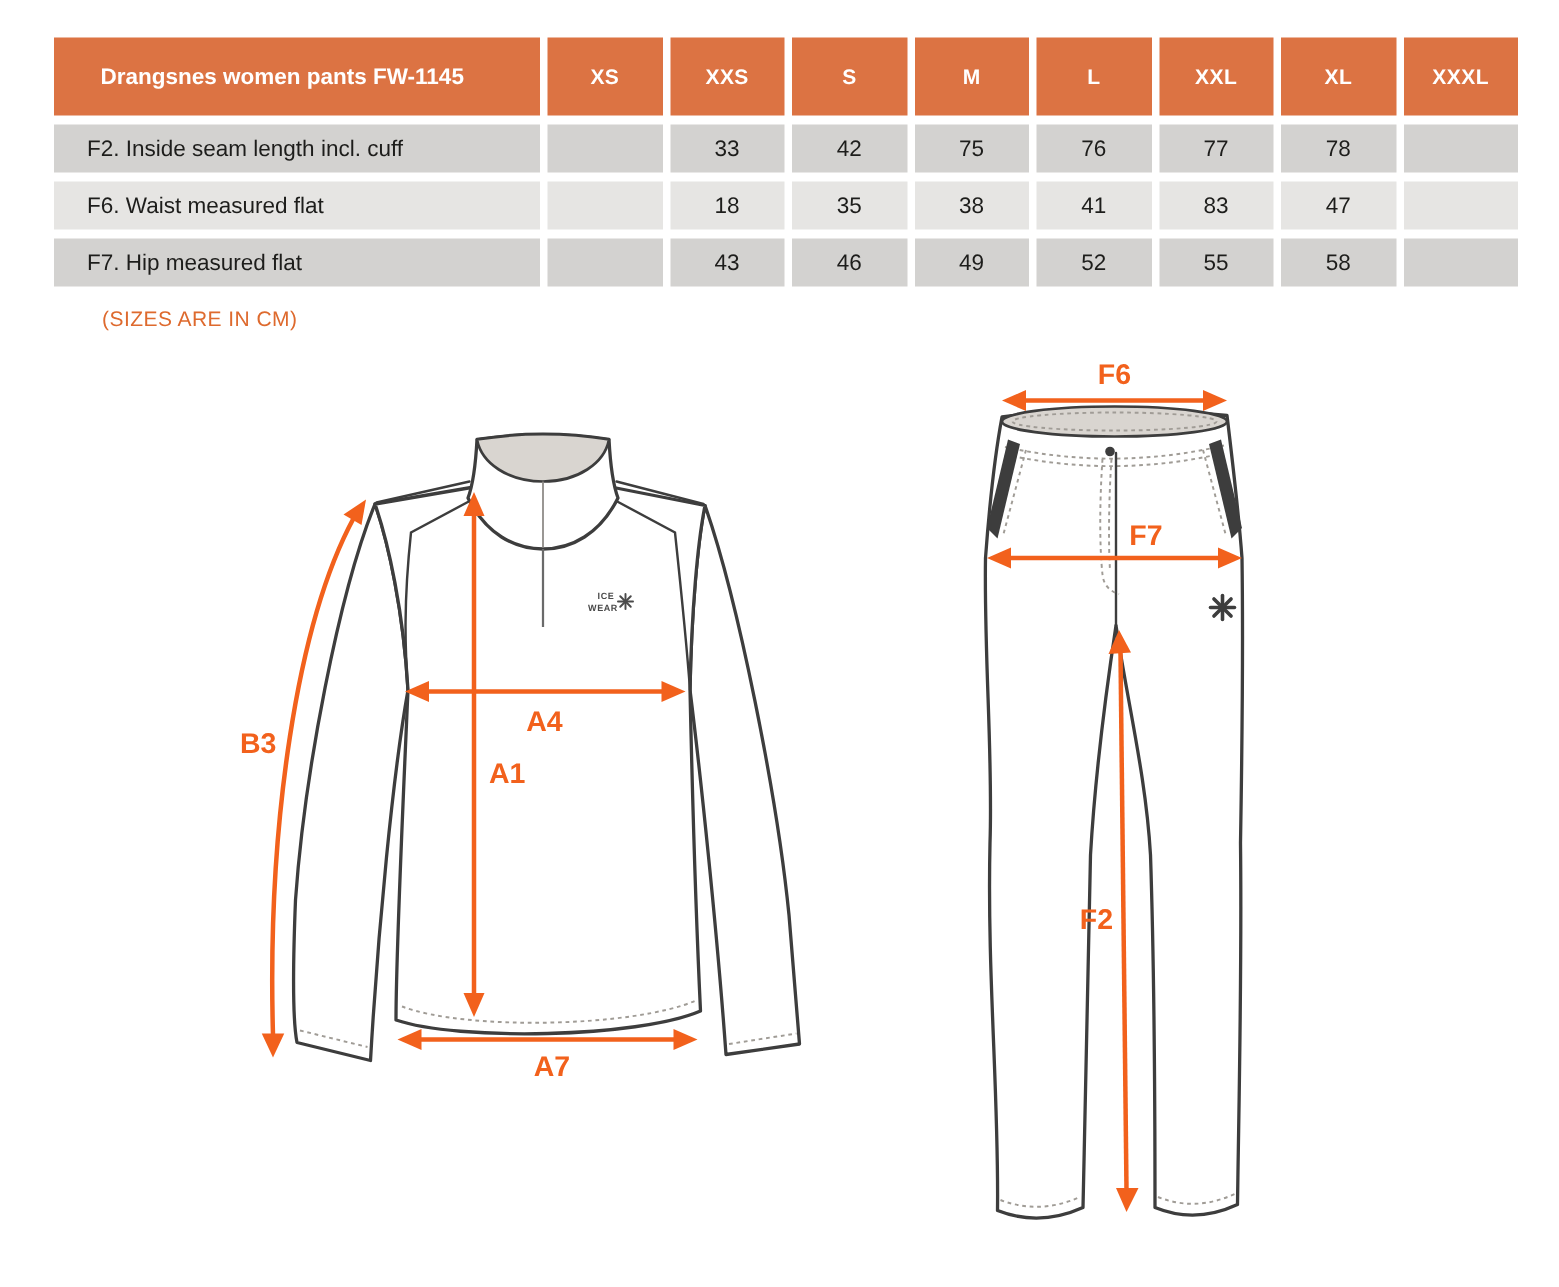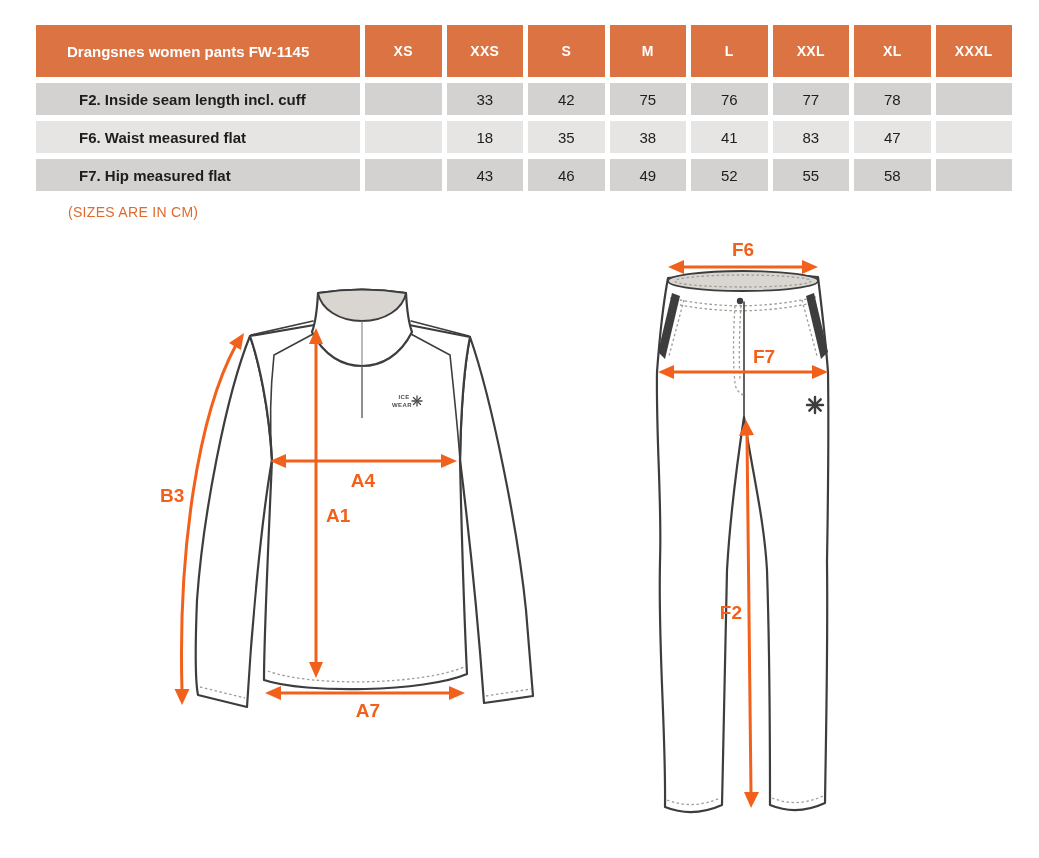--- a/index.html
+++ b/index.html
@@ -6,21 +6,21 @@
   .page{position:relative;width:1039px;height:858px;background:#fff;overflow:hidden;
         font-family:"Liberation Sans",sans-serif;}
   
   .tbl{position:absolute;left:36px;top:25px;width:976px;display:grid;
        grid-template-columns:324px repeat(8,1fr);column-gap:5px;row-gap:6px;}
   .cell{display:flex;align-items:center;justify-content:center;height:32px;
         font-size:15px;color:var(--table-text);}
   .hdr{background:var(--header-bg);color:var(--header-text);font-weight:bold;height:52px;}
   .sz{font-size:14px;letter-spacing:.3px;}
   .title{justify-content:flex-start;padding-left:31px;font-size:15px;}
-  .lbl{justify-content:flex-start;padding-left:43px;font-weight:bold;}
+  .lbl{justify-content:flex-start;padding-left:22px;}
   .r-dark{background:var(--row-dark);}
   .r-light{background:var(--row-light);}
   
   .note{position:absolute;left:68px;top:204px;color:var(--note-text);
         font-size:14px;letter-spacing:.3px;}
   
   .diagram{position:absolute;}
   .outline{fill:#fff;stroke:var(--outline);stroke-width:2.2;stroke-linejoin:round;stroke-linecap:round;}
   .shade{fill:var(--shade);stroke:var(--outline);stroke-width:1.8;stroke-linejoin:round;}
   .seam{fill:none;stroke:var(--outline);stroke-width:1.6;stroke-linecap:round;}

